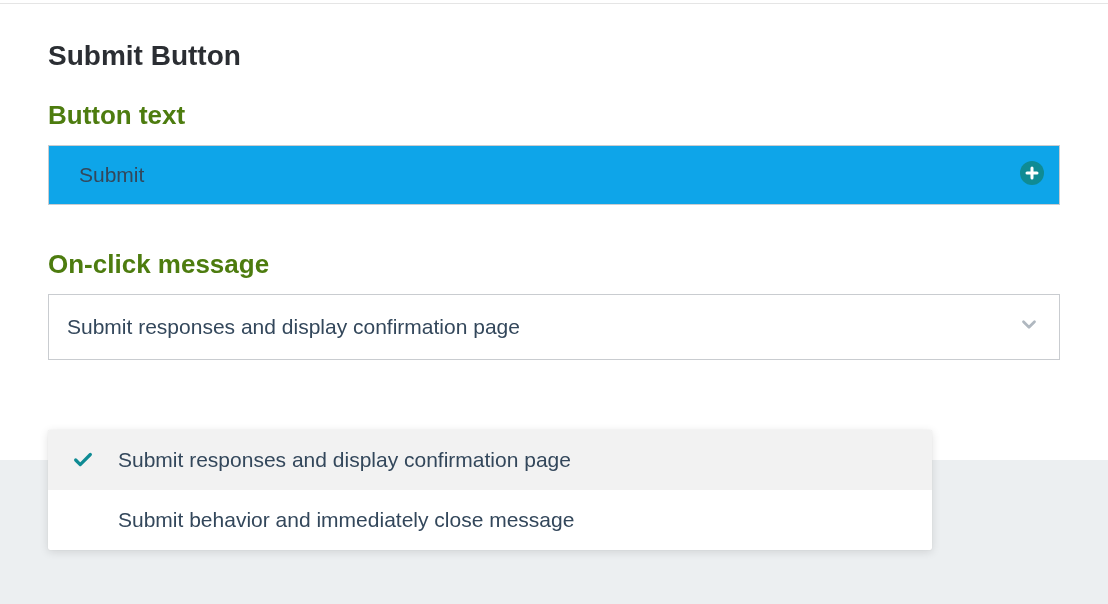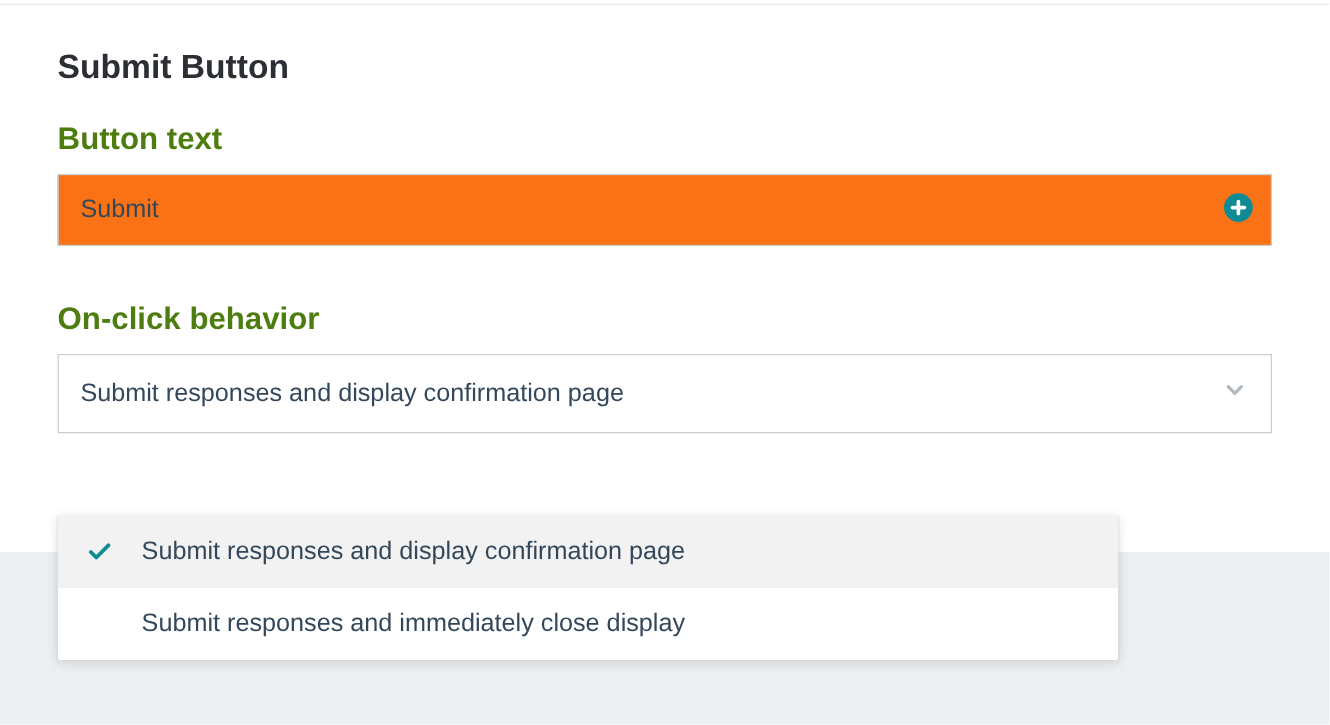--- a/index.html
+++ b/index.html
@@ -22,24 +22,24 @@
     margin-bottom: 14px;
     display: block;
   }
   .text-input-wrap {
     position: relative;
     margin-bottom: 40px;
   }
   .text-input {
     width: 100%;
     border: 1px solid #c9ccd0;
-    padding: 16px 50px 16px 18px;
+    padding: 16px 50px 16px 30px;
     font-size: 21px;
     color: #33475b;
-    background: #f97316;
+    background: #0ea5e9;
     outline: none;
     font-family: inherit;
     line-height: 1.2;
     resize: none;
     height: 60px;
     overflow: hidden;
   }
   .plus-icon-btn {
     position: absolute;
     right: 14px;
@@ -143,21 +143,21 @@
       <textarea class="text-input" style="">Submit</textarea>
       <div class="plus-icon-btn">
         <svg width="26" height="26" viewBox="0 0 26 26">
           <circle cx="13" cy="13" r="12" fill="#0f8b94"></circle>
           <rect x="11.5" y="6.5" width="3" height="13" rx="1.5" fill="#ffffff"></rect>
           <rect x="6.5" y="11.5" width="13" height="3" rx="1.5" fill="#ffffff"></rect>
         </svg>
       </div>
     </div>
 
-    <label class="field-label">On-click behavior</label>
+    <label class="field-label">On-click message</label>
     <div class="select-wrap">
       <div class="select-box">
         <span>Submit responses and display confirmation page</span>
         <span class="chevron">
           <svg width="22" height="22" viewBox="0 0 24 24" fill="none" stroke="#b0b8c0" stroke-width="3" stroke-linecap="round" stroke-linejoin="round">
             <polyline points="6 9 12 15 18 9"></polyline>
           </svg>
         </span>
       </div>
     </div>
@@ -167,16 +167,16 @@
     <div class="dropdown-option selected">
       <span class="check-holder">
         <svg width="22" height="22" viewBox="0 0 24 24" fill="none" stroke="#0f8b94" stroke-width="3.5" stroke-linecap="round" stroke-linejoin="round">
           <polyline points="20 6 9 17 4 12"></polyline>
         </svg>
       </span>
       <span class="option-text">Submit responses and display confirmation page</span>
     </div>
     <div class="dropdown-option">
       <span class="check-holder"></span>
-      <span class="option-text">Submit responses and immediately close display</span>
+      <span class="option-text">Submit behavior and immediately close message</span>
     </div>
   </div>
 </div>
 
 </body></html>

